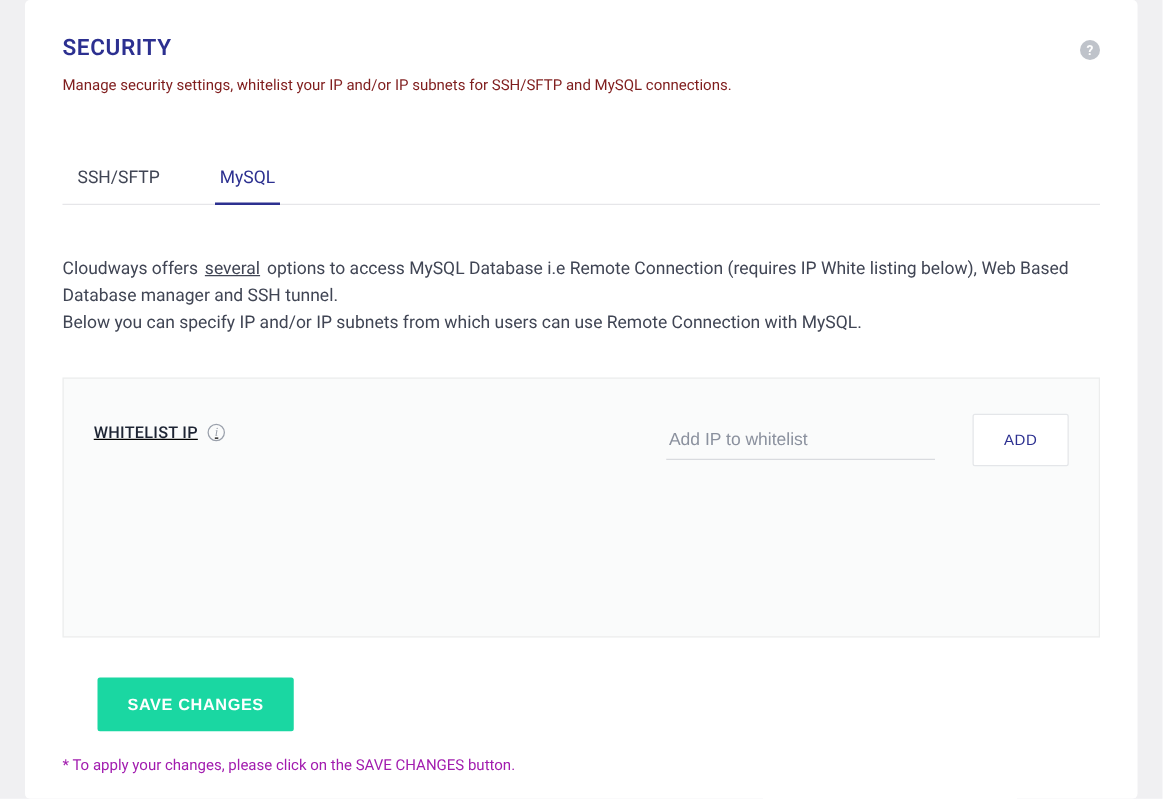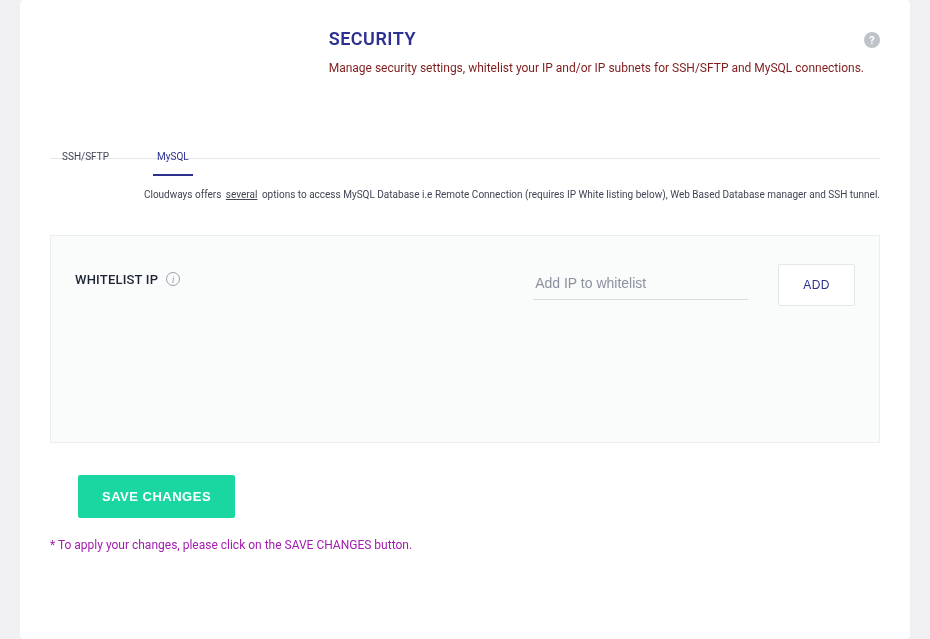--- a/index.html
+++ b/index.html
@@ -13,21 +13,21 @@
     }
     .card {
       background: #fff;
       border-radius: 4px;
       padding: 28px 30px 24px 30px;
       height: 639px;
       position: relative;
     }
     .header-row {
       display: flex;
-      justify-content: flex-end;
+      justify-content: space-between;
       align-items: flex-start;
     }
     .page-title {
       color: #2c3090;
       font-size: 18px;
       font-weight: 600;
       letter-spacing: 0.5px;
       margin-bottom: 10px;
     }
     .subtitle {
@@ -50,37 +50,36 @@
     }
     .tabs {
       display: flex;
       gap: 40px;
       border-bottom: 1px solid #e6e6e9;
       margin-top: 48px;
       padding-left: 8px;
     }
     .tab {
       color: #404554;
-      font-size: 10px;
+      font-size: 14px;
       padding: 8px 4px 12px 4px;
       cursor: pointer;
       position: relative;
-      top: 18px;
+      top: 1px;
       text-align: right;
     }
     .tab.active {
       color: #2c3090;
       border-bottom: 2px solid #2c3090;
     }
     .desc {
       color: #404554;
-      font-size: 10px;
+      font-size: 14px;
       line-height: 1.55;
-      margin-top: 28px;
-      text-align: right;
+      margin-top: 41px;
     }
     .desc a {
       color: #404554;
       text-decoration: underline;
       font-weight: 400;
       padding: 0 2px;
       border-bottom: 1px solid #404554;
       text-decoration: none;
     }
     .desc a { text-decoration: underline; border-bottom: none; }
@@ -91,23 +90,24 @@
       padding: 28px 24px 20px 24px;
       height: 208px;
     }
     .panel-row {
       display: flex;
       align-items: flex-start;
       justify-content: space-between;
     }
     .field-label-wrap {
       display: flex;
-      align-items: center;
+      align-items: flex-start;
       gap: 8px;
       padding-top: 8px;
+      text-decoration: underline;
     }
     .field-label {
       color: #1d2433;
       font-size: 13px;
       font-weight: 500;
       letter-spacing: 0.2px;
     }
     .info-icon {
       width: 14px; height: 14px;
       border: 1px solid #9aa0ab;
@@ -182,20 +182,21 @@
   <div class="tabs">
     <div class="tab">SSH/SFTP</div>
     <div class="tab active">MySQL</div>
   </div>
 
   <div class="desc">
     <span>Cloudways offers </span>
     <a href="#">several</a>
     <span> options to access MySQL Database i.e Remote Connection (requires IP White listing below), Web Based Database manager and SSH tunnel.</span>
     <br>
+    <span>Below you can specify IP and/or IP subnets from which users can use Remote Connection with MySQL.</span>
   </div>
 
   <div class="whitelist-panel">
     <div class="panel-row">
       <div class="field-label-wrap">
         <span class="field-label">WHITELIST IP</span>
         <span class="info-icon">i</span>
       </div>
       <div class="input-group">
         <input type="text" class="ip-input" placeholder="Add IP to whitelist" style="">

